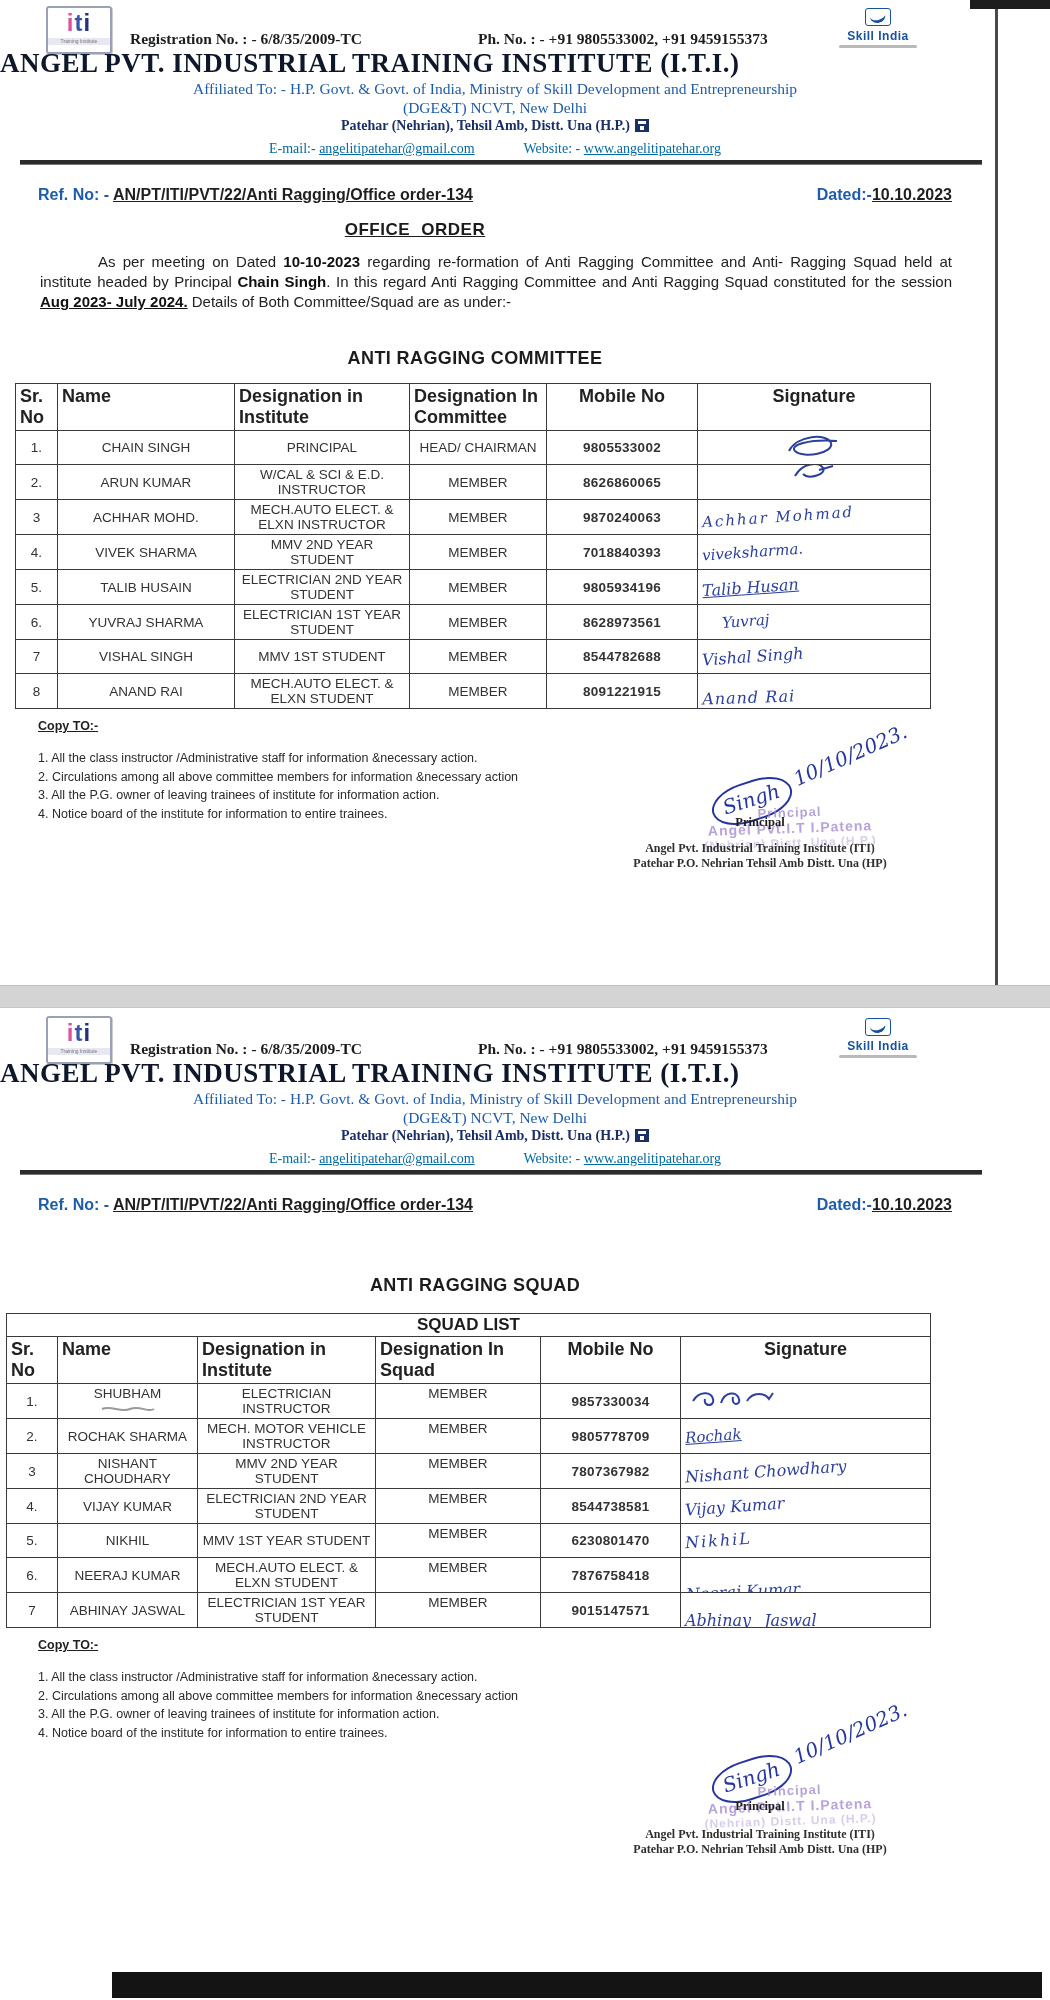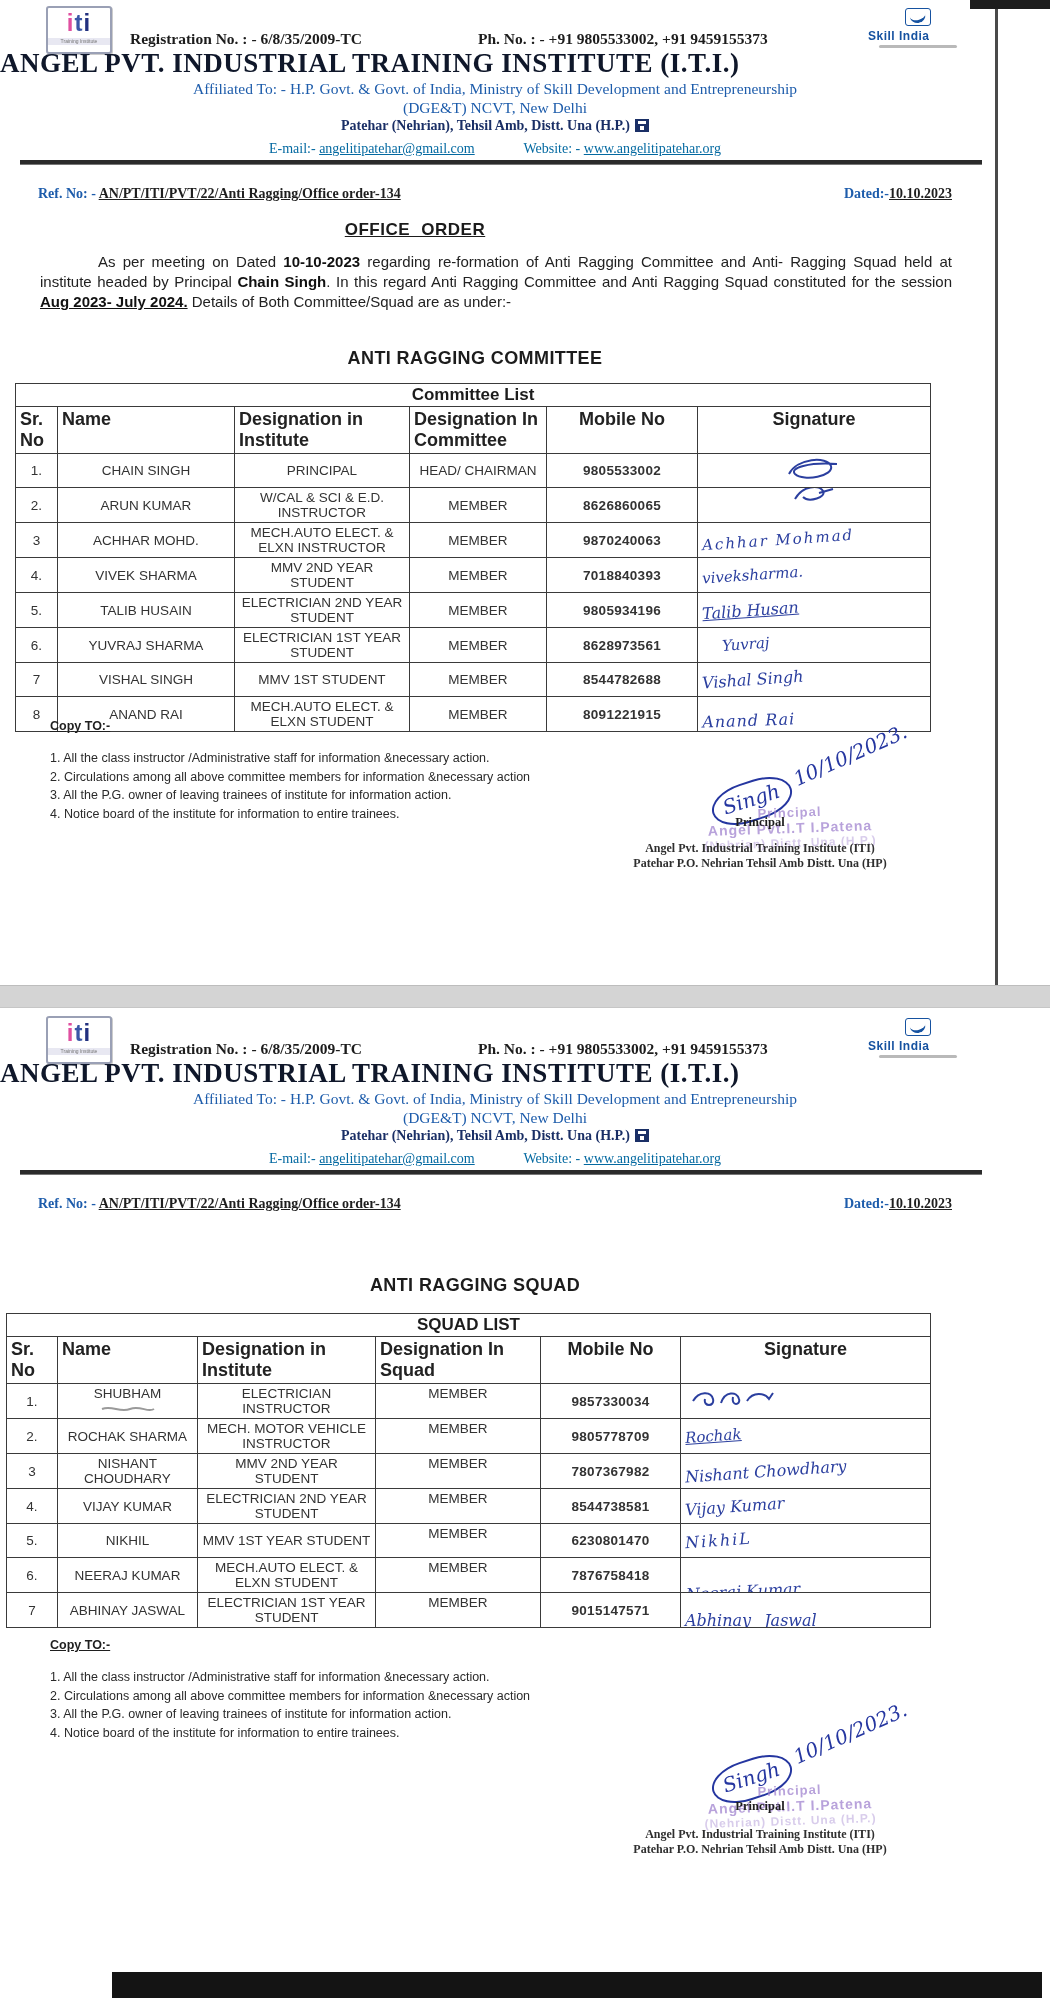--- a/index.html
+++ b/index.html
@@ -9,37 +9,37 @@
   .page { position:absolute; left:0; width:1000px; }
 
   
   .hdr { position:absolute; top:0; left:0; width:1000px; height:170px; }
   .iti-logo { position:absolute; left:46px; top:6px; width:66px; height:48px; border:2px solid #9aa0b5; background:#fff; border-radius:3px; text-align:center; box-shadow:1px 1px 0 #ccc; }
   .iti-logo .letters { font:bold 24px "Liberation Sans", sans-serif; line-height:30px; letter-spacing:1px; }
   .iti-logo .l1 { color:#e04fa0; } .iti-logo .l2 { color:#3a57a7; } .iti-logo .l3 { color:#22307e; }
   .iti-logo .cap { display:block; font-size:5px; color:#777; background:#e8e8f2; line-height:7px; overflow:hidden; white-space:nowrap; }
   .reg-line { position:absolute; left:130px; top:30px; font-family:"Liberation Serif", serif; font-size:15.5px; font-weight:600; color:#1c1c1c; }
   .ph-line  { position:absolute; left:478px; top:30px; font-family:"Liberation Serif", serif; font-size:15.5px; font-weight:600; color:#1c1c1c; }
-  .skill-logo { position:absolute; left:868px; top:8px; width:100px; text-align:left; }
+  .skill-logo { position:absolute; left:828px; top:8px; width:100px; text-align:center; }
   .skill-icon { display:block; margin:0 auto; width:26px; height:18px; border:1.5px solid #1652a0; border-radius:3px; position:relative; }
   .skill-icon::after { content:""; position:absolute; left:4px; top:4px; width:16px; height:7px; border-bottom:3px solid #1652a0; border-radius:0 0 10px 10px; transform:rotate(-12deg); }
   .skill-name { font-weight:bold; color:#1652a0; font-size:12px; letter-spacing:.5px; }
   .skill-tag { display:block; margin:1px auto 0; width:78px; height:3px; background:#b9b9b9; border-radius:2px; }
   .inst-title { position:absolute; top:48px; left:0; width:990px; text-align:left; font-family:"Liberation Serif", serif; font-weight:bold; font-size:27px; letter-spacing:.5px; color:#0f172a; }
   .affil1 { position:absolute; top:80px; left:0; width:990px; text-align:center; font-family:"Liberation Serif", serif; font-size:15.5px; color:#1d5cab; }
   .affil2 { position:absolute; top:99px; left:0; width:990px; text-align:center; font-family:"Liberation Serif", serif; font-size:15.5px; color:#1d5cab; }
   .addr { position:absolute; top:118px; left:0; width:990px; text-align:center; font-family:"Liberation Serif", serif; font-size:14px; font-weight:bold; color:#1a2f66; }
   .addr svg { vertical-align:-2px; margin-left:5px; }
   .mailline { position:absolute; top:141px; left:0; width:990px; text-align:center; font-family:"Liberation Serif", serif; font-size:14px; color:#0369a1; }
   .mailline .lk { text-decoration:underline; }
   .mailline .gap { display:inline-block; width:42px; }
   .rule { position:absolute; top:160px; left:20px; width:962px; height:5px; background:#2b2b2b; border-bottom:1px solid #777; }
 
   
-  .refline { position:absolute; left:38px; width:944px; font-size:14px; color:#1d5cab; font-weight:600;font-family:Liberation Serif, serif; }
+  .refline { position:absolute; left:38px; width:944px; font-size:16px; color:#1d5cab; font-weight:600; }
   .refline .val { color:#1f1f1f; text-decoration:underline; }
   .refline .dated { position:absolute; right:30px; top:0; }
 
   .order-title { position:absolute; left:0; width:830px; text-align:center; font-size:17px; font-weight:bold; letter-spacing:.5px; word-spacing:6px; text-decoration:underline; color:#1b1b1b; }
 
   .para { position:absolute; left:40px; width:912px; font-size:15px; line-height:20px; color:#222; text-align:justify; }
   .para .ind { display:inline-block; width:58px; }
   .para b { color:#111; }
   .para .sess { text-decoration:underline; }
 
@@ -53,21 +53,21 @@
   table.doc th.c { text-align:center; }
   table.doc td.c { text-align:center; vertical-align:middle; }
   table.doc tr.r td { height:34px; }
   td.mob { font-weight:600; letter-spacing:.3px; }
   .sig { font-family:"DejaVu Serif", serif; font-style:italic; color:#2b3f9f; font-size:15px; display:inline-block; transform:rotate(-4deg); white-space:nowrap; }
   .sig.big { font-size:16px; }
   .scribble { stroke:#2b3f9f; fill:none; stroke-width:2; }
   .scrib-grey { stroke:#9a9a9a; fill:none; stroke-width:2; }
 
   
-  .copy { position:absolute; left:38px; width:560px;margin-left:12px; }
+  .copy { position:absolute; left:38px; width:560px; }
   .copy .ct { font-size:12.5px; font-weight:bold; text-decoration:underline; color:#1f1f1f; margin-bottom:18px; }
   .copy .it { font-size:12.5px; color:#2a2a2a; line-height:15.5px; margin-bottom:3px; }
 
   
   .stampblk { position:absolute; width:440px; }
   .hand { position:absolute; left:165px; top:5px; transform:rotate(-24deg); font-family:"DejaVu Serif", serif; font-style:italic; color:#2536a0; font-size:20px; white-space:nowrap; }
   .hand .oval { display:inline-block; border:2px solid #2536a0; border-radius:50%/60%; padding:4px 10px 8px; transform:rotate(6deg); }
   .stamp-p { position:absolute; left:110px; top:55px; width:280px; text-align:center; color:#a184cf; font-weight:bold; opacity:.75; transform:rotate(-2deg); letter-spacing:1px; }
   .stamp-p .s1 { font-size:13px; }
   .stamp-p .s2 { font-size:14px; }
@@ -133,23 +133,20 @@
     <table class="doc" style="top:383px;left:15px;width:915px">
       <colgroup>
           <col style="width:42px">
           <col style="width:177px">
           <col style="width:175px">
           <col style="width:137px">
           <col style="width:151px">
           <col style="width:233px">
         </colgroup>
       <tbody>
-          <tr class="cap">
-            <td colspan="6">Committee List</td>
-          </tr>
       <tr>
         <th>Sr. No</th>
         <th>Name</th>
         <th>Designation in Institute</th>
         <th>Designation In Committee</th>
         <th class="c">Mobile No</th>
         <th class="c">Signature</th>
       </tr>
       <tr class="r">
         <td class="c">1.</td>

